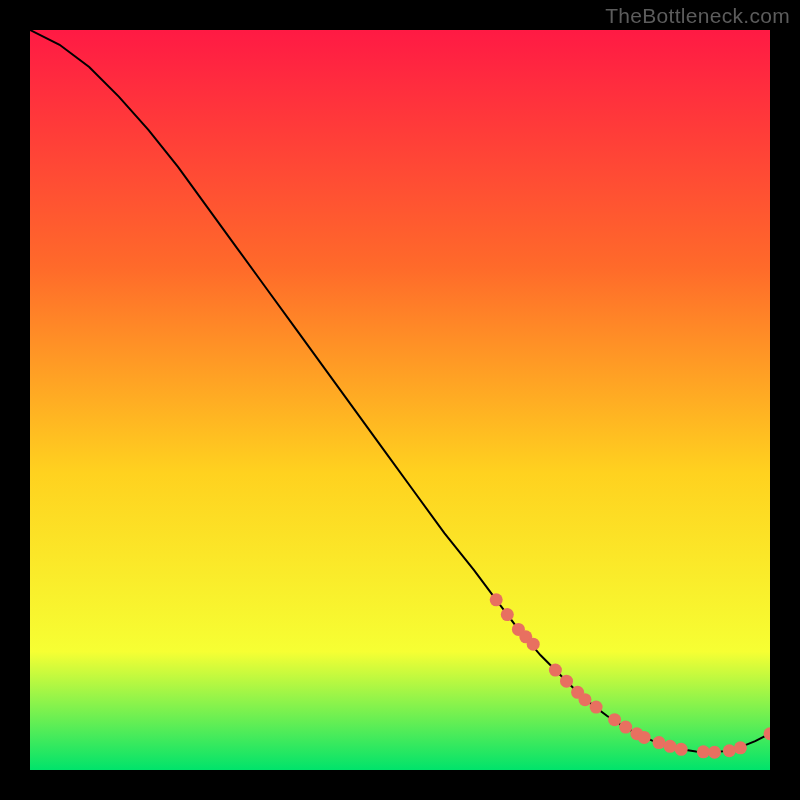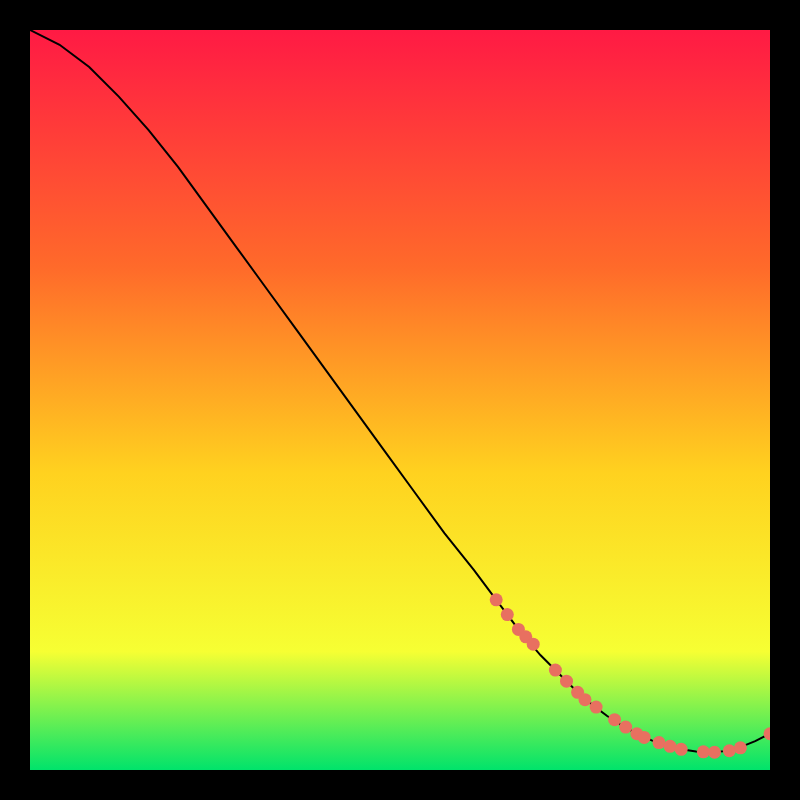--- a/index.html
+++ b/index.html
@@ -32,20 +32,21 @@
     top: 30px;
     width: 740px;
     height: 740px;
   }
   svg { display: block; }
 </style>
 </head>
 <body>
 
 <div class="stage">
+  <div class="watermark">TheBottleneck.com</div>
 
   <div class="plot">
     <svg id="chart-svg" width="740" height="740" viewBox="0 0 740 740">
       <defs>
         <linearGradient id="bg-grad" x1="0" y1="0" x2="0" y2="1">
           <stop id="g0" offset="0%" stop-color="#ff1a44"></stop>
           <stop id="g1" offset="32%" stop-color="#ff6a2a"></stop>
           <stop id="g2" offset="60%" stop-color="#ffd21f"></stop>
           <stop id="g3" offset="84%" stop-color="#f6ff33"></stop>
           <stop id="g4" offset="100%" stop-color="#00e36b"></stop>

